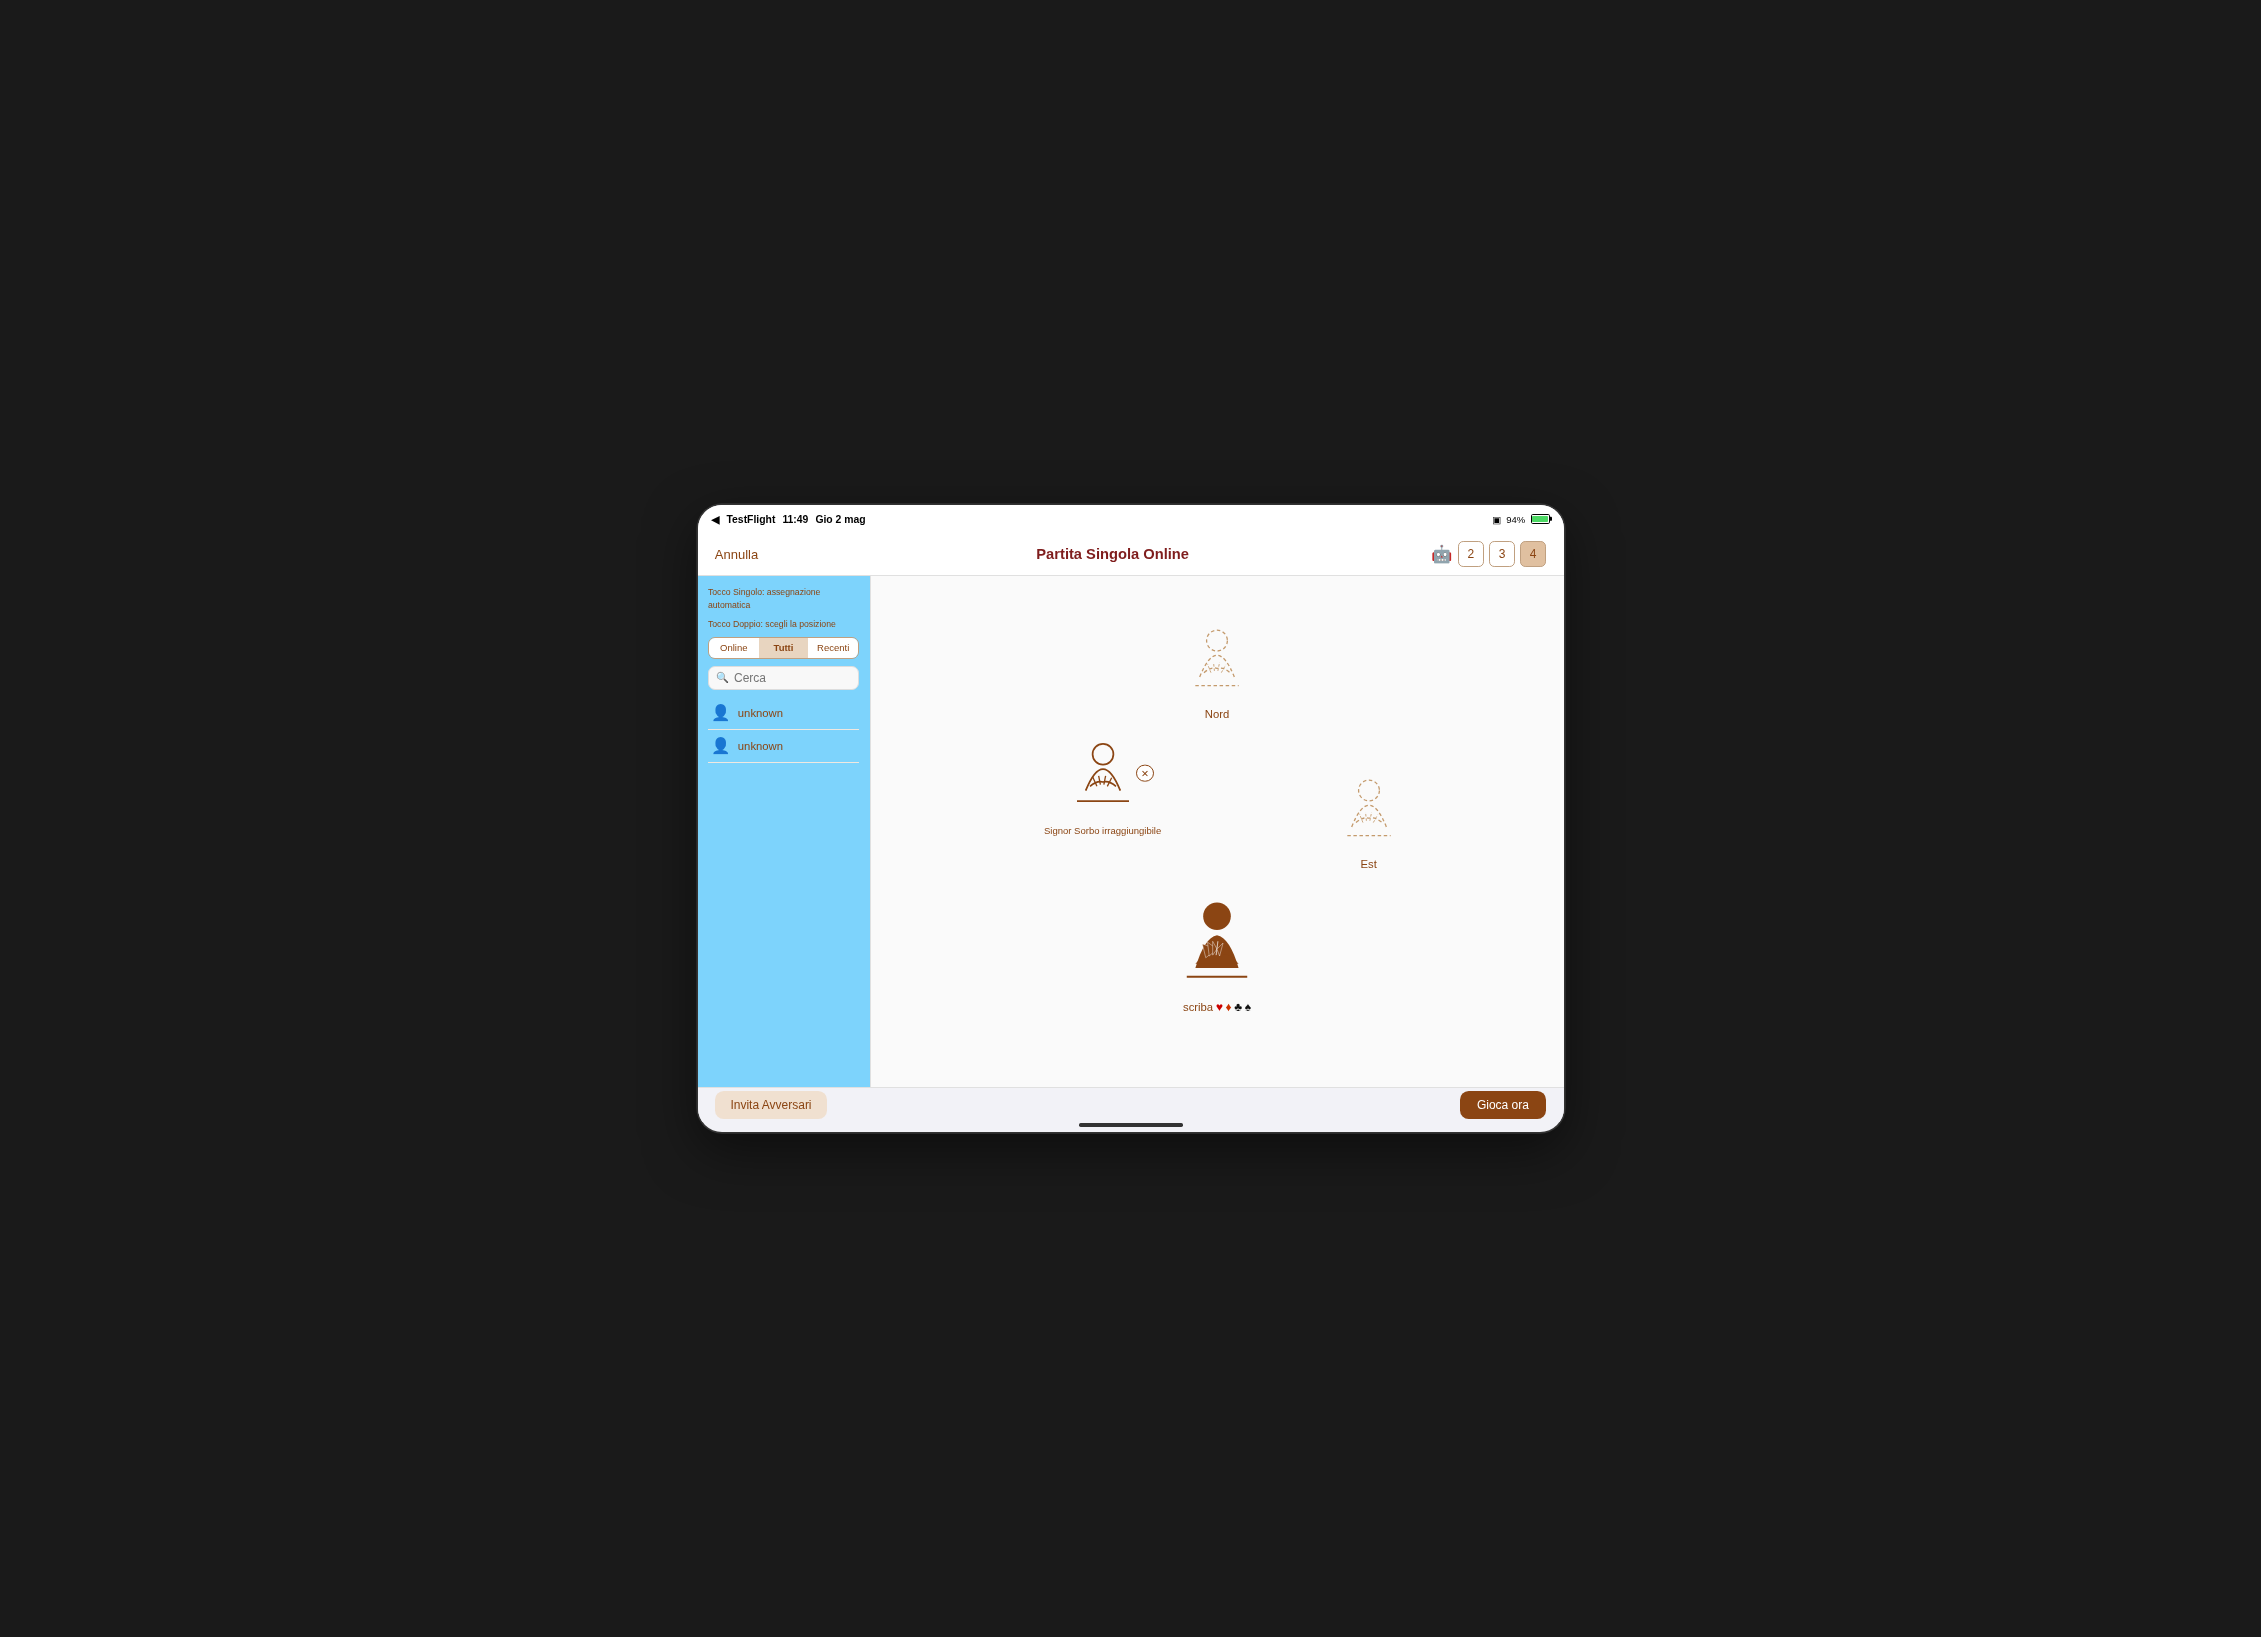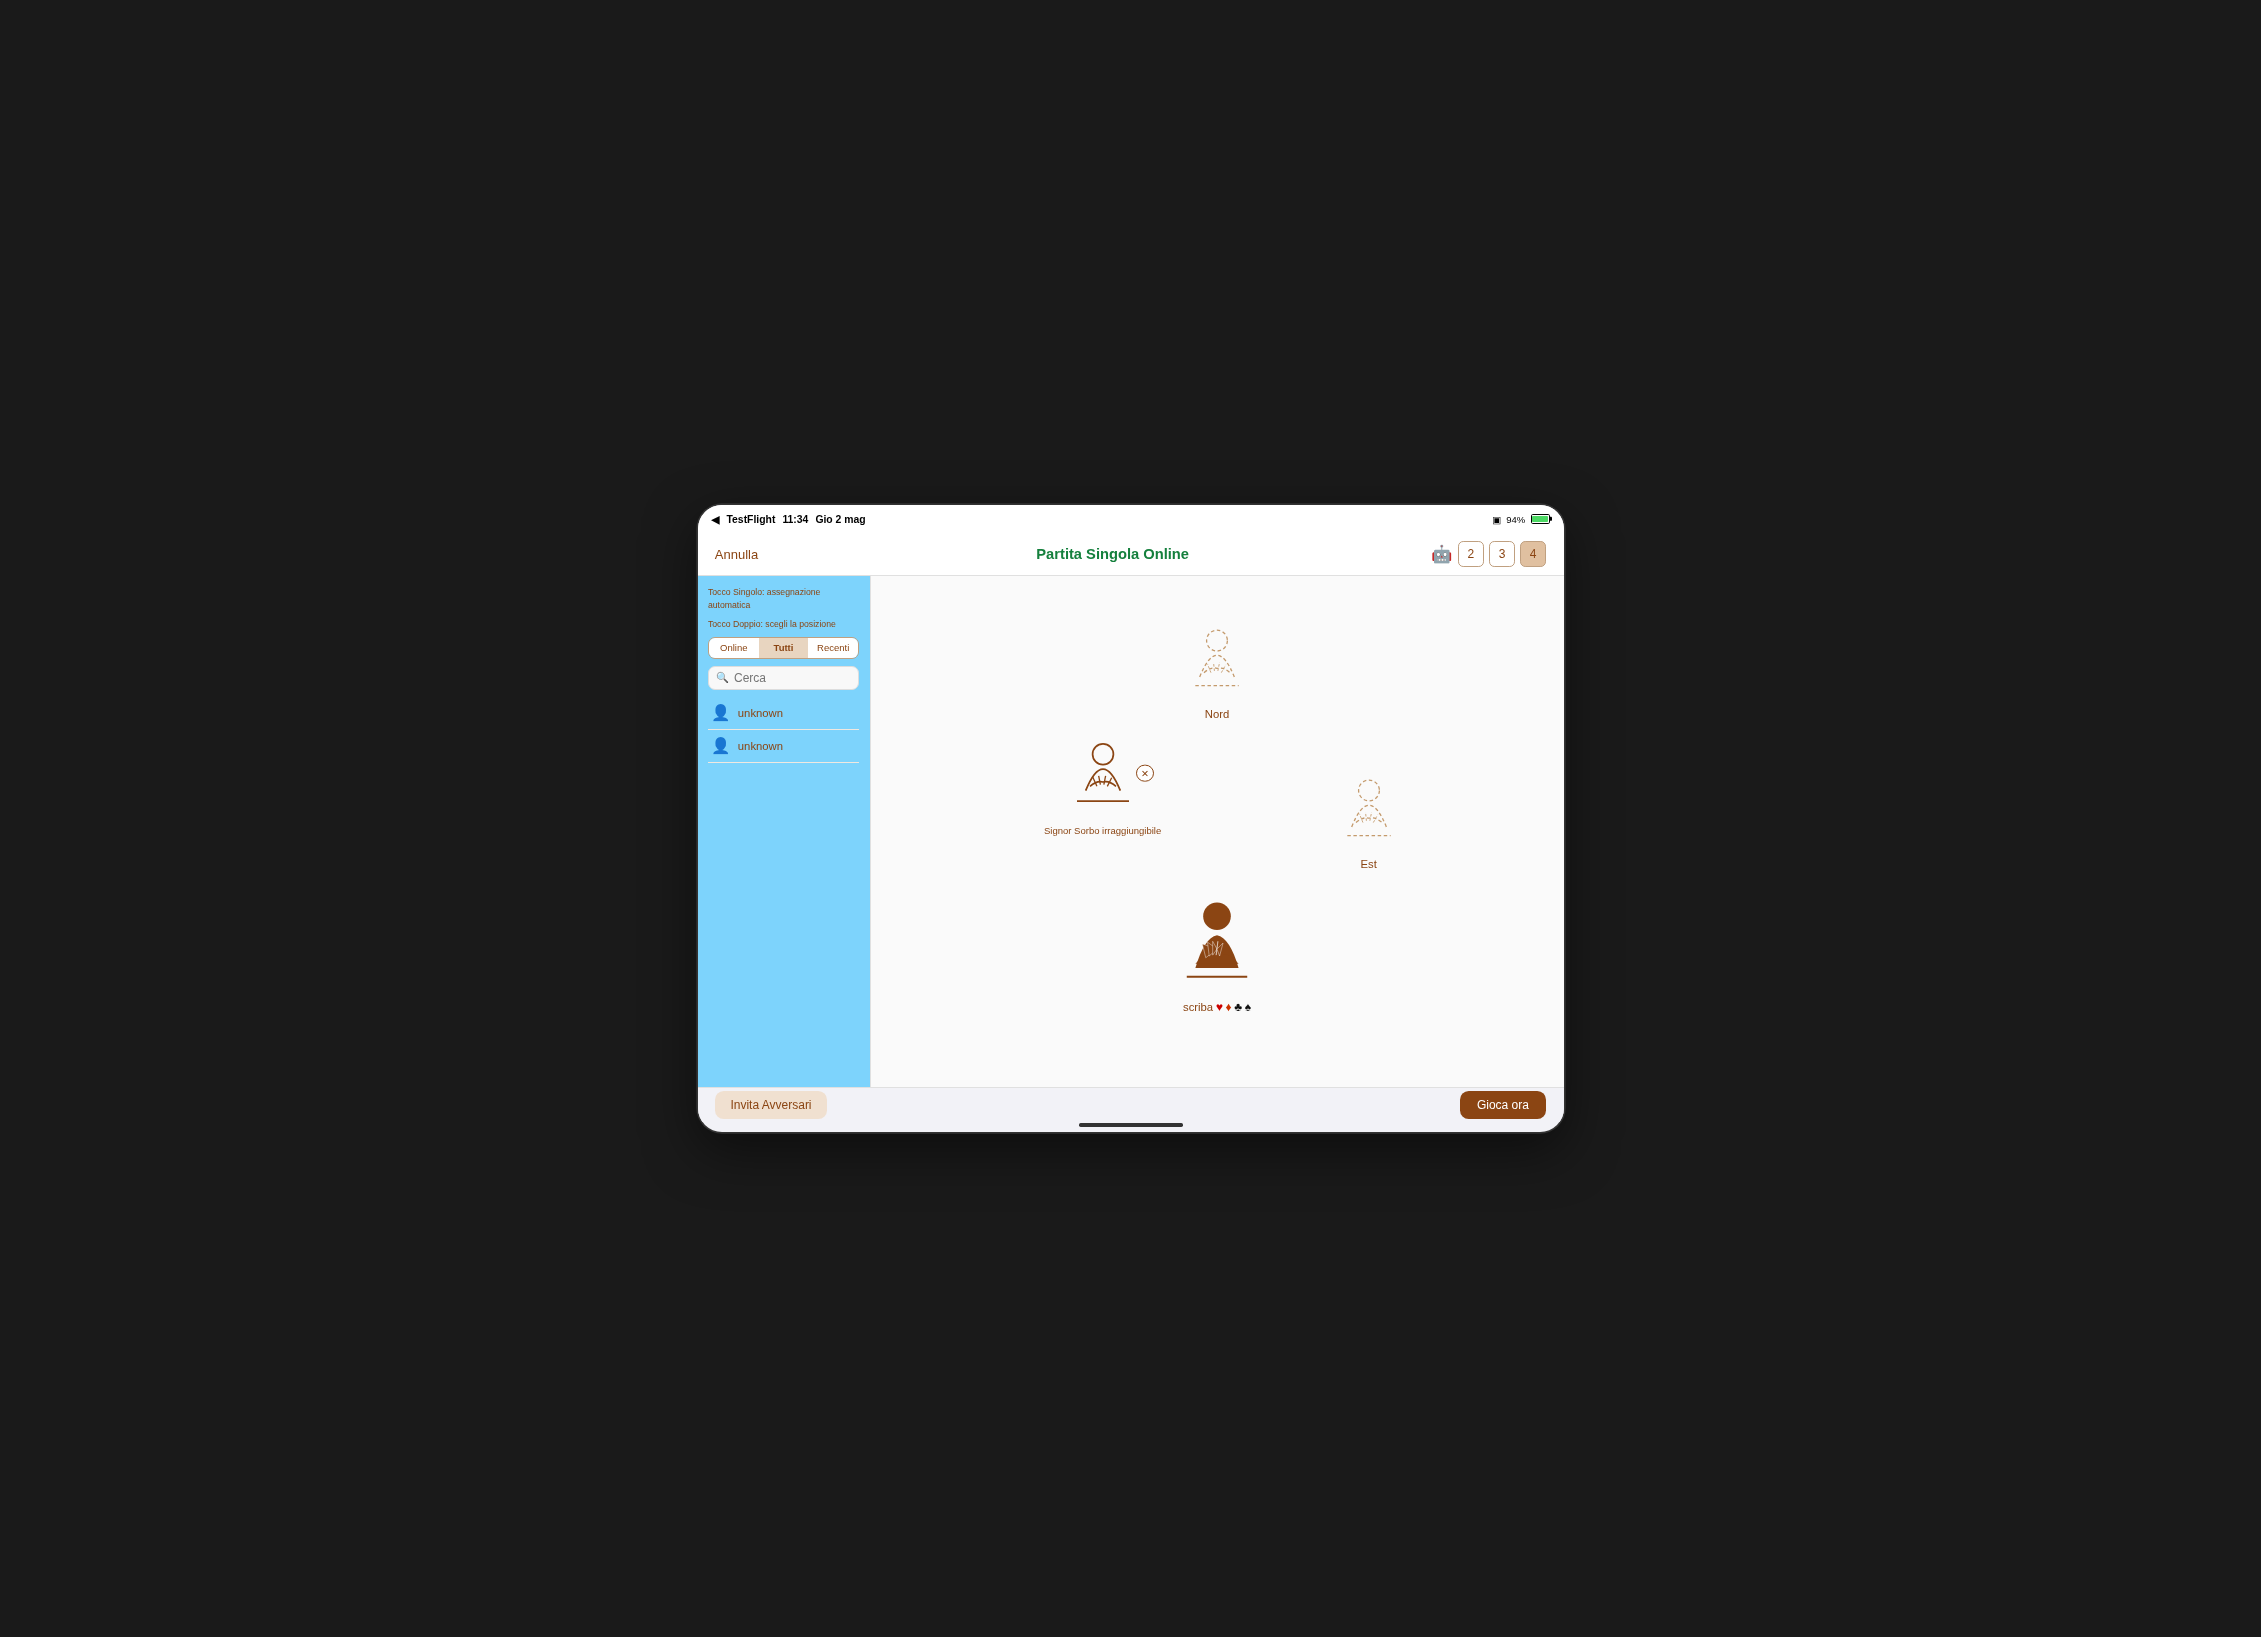--- a/index.html
+++ b/index.html
@@ -41,21 +41,21 @@
     .nav-bar {
       background: #fff;
       height: 43px;
       display: flex;
       align-items: center;
       justify-content: space-between;
       padding: 0 17.3px;
       border-bottom: 0.9px solid #e0e0e0;
     }
     .nav-cancel { color: #8B4513; font-size: 13px; cursor: pointer; background:none; border:none; }
-    .nav-title { color: #15803d; font-size: 14.7px; font-weight: 600; margin-left: 36px; }
+    .nav-title { color: #7f1d1d; font-size: 14.7px; font-weight: 600; margin-left: 36px; }
     .nav-right { display: flex; align-items: center; gap: 5.2px; }
     .robot-icon { font-size: 17.3px; }
     .num-btn {
       width: 26px; height: 26px;
       border: 0.9px solid #c0a080;
       border-radius: 5.2px;
       background: #fff;
       color: #8B4513;
       font-size: 12px;
       cursor: pointer;
@@ -216,21 +216,21 @@
   </style>
 </head>
 <body>
 
 <div class="device-frame">
 
   <div class="status-bar">
     <div class="status-left">
       <span>◀</span>
       <span>TestFlight</span>
-      <span>11:34</span>
+      <span>11:49</span>
       <span>Gio 2 mag</span>
     </div>
     <div class="status-right">
       <span>▣</span>
       <span>94%</span>
       <div class="battery-icon">
         <div class="battery-fill"></div>
       </div>
     </div>
   </div>

